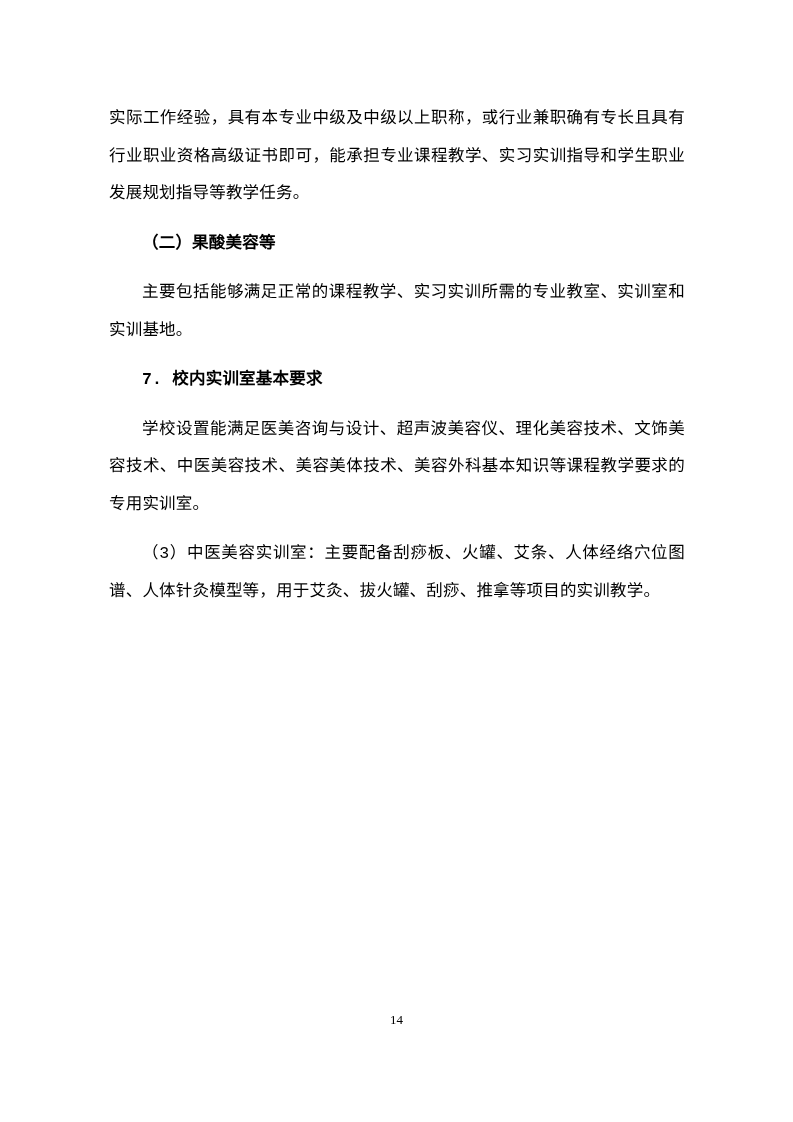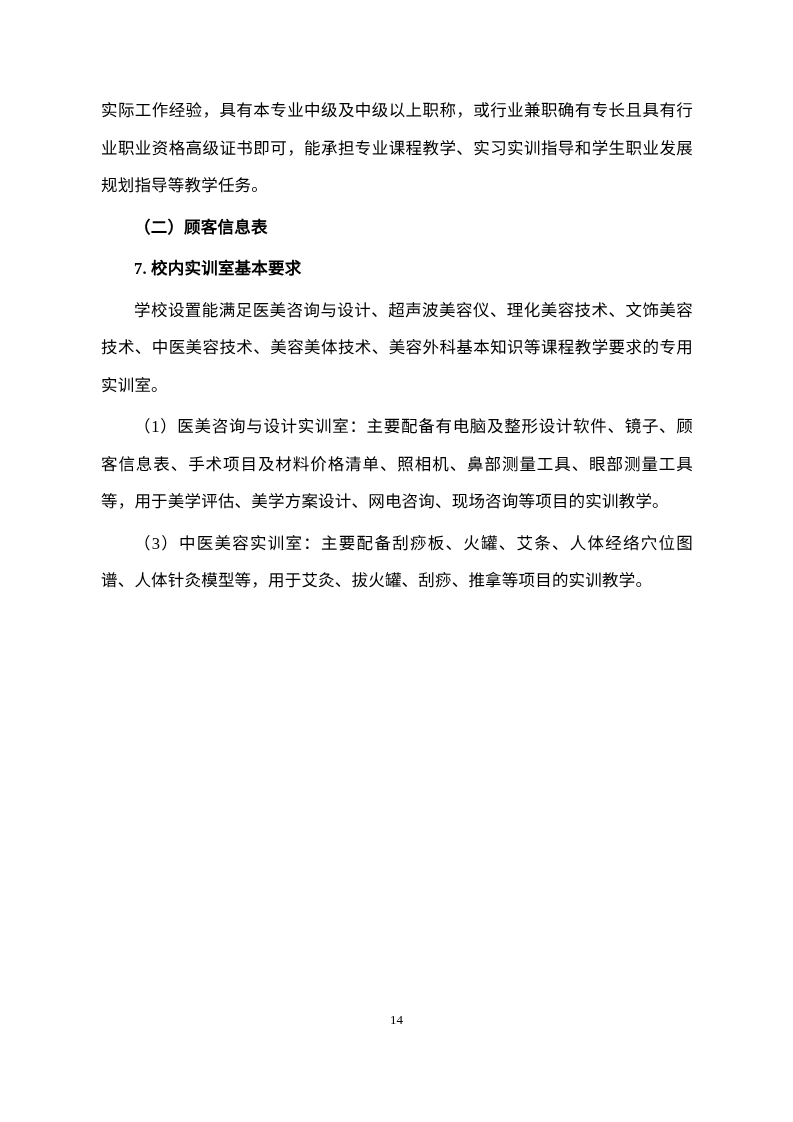--- a/index.html
+++ b/index.html
@@ -19,26 +19,27 @@
     font-family: "Liberation Serif", "DejaVu Serif", serif;
     color: #000000;
   }
   .content {
     position: absolute;
     left: 97px;
     top: 88px;
     width: 600px;
   }
   p {
-    margin: 4px;
+    margin: 12px;
     font-size: 16.5px;
     line-height: 37.5px;
     text-align: justify;
     text-justify: inter-ideograph;
     letter-spacing: 0.2px;
+    font-family: Liberation Mono, monospace;
   }
   p.indent {
     text-indent: 2em;
   }
   p.heading {
     font-weight: bold;
     text-indent: 2em;
   }
   p.subheading {
     font-weight: bold;
@@ -54,20 +55,20 @@
     font-family: "Liberation Serif", "DejaVu Serif", serif;
     color: #000;
   }
 </style>
 </head>
 <body>
 
 <div class="page">
   <div class="content">
     <p class="plain">实际工作经验，具有本专业中级及中级以上职称，或行业兼职确有专长且具有行业职业资格高级证书即可，能承担专业课程教学、实习实训指导和学生职业发展规划指导等教学任务。</p>
-    <p class="heading">（二）顾客信息表</p>
+    <p class="heading">（二）果酸美容等</p>
+    <p class="indent">主要包括能够满足正常的课程教学、实习实训所需的专业教室、实训室和实训基地。</p>
     <p class="subheading">7. 校内实训室基本要求</p>
     <p class="indent">学校设置能满足医美咨询与设计、超声波美容仪、理化美容技术、文饰美容技术、中医美容技术、美容美体技术、美容外科基本知识等课程教学要求的专用实训室。</p>
-    <p class="indent">（1）医美咨询与设计实训室：主要配备有电脑及整形设计软件、镜子、顾客信息表、手术项目及材料价格清单、照相机、鼻部测量工具、眼部测量工具等，用于美学评估、美学方案设计、网电咨询、现场咨询等项目的实训教学。</p>
     <p class="indent">（3）中医美容实训室：主要配备刮痧板、火罐、艾条、人体经络穴位图谱、人体针灸模型等，用于艾灸、拔火罐、刮痧、推拿等项目的实训教学。</p>
   </div>
   <div class="page-number">14</div>
 </div>
 
 </body></html>

